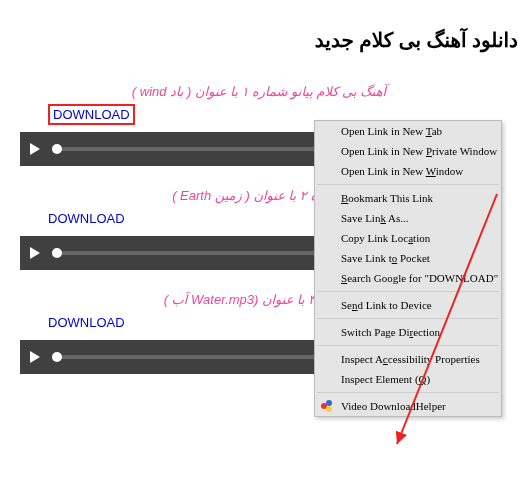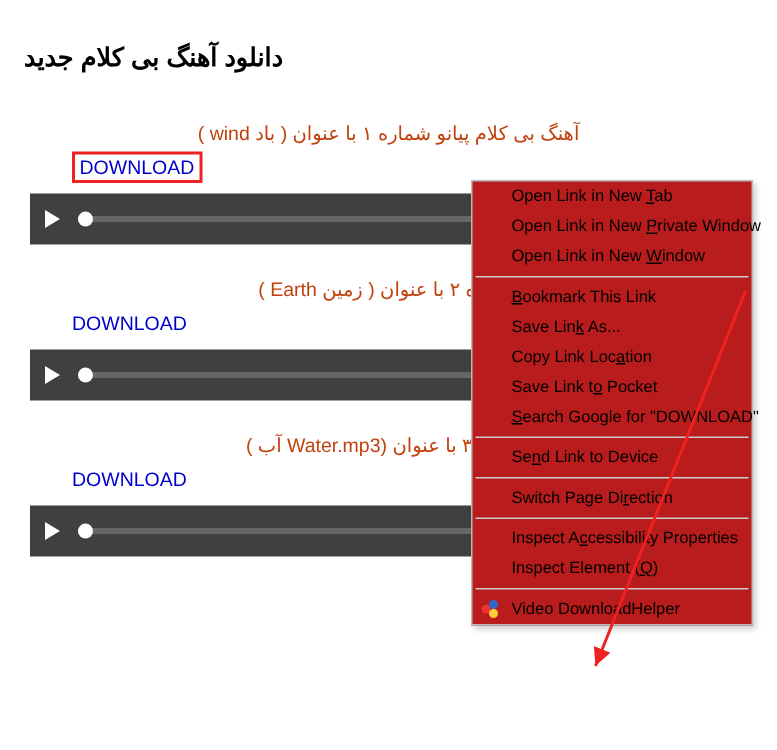--- a/index.html
+++ b/index.html
@@ -5,35 +5,36 @@
   * { box-sizing: border-box; margin: 0; padding: 0; }
   body {
     width: 518px;
     height: 500px;
     background: #fff;
     font-family: Tahoma, Arial, sans-serif;
     position: relative;
     overflow: hidden;
   }
   .page-title {
-    text-align: left;
-    font-size: 17px;
+    text-align: right;
+    font-size: 20px;
     font-weight: bold;
     padding: 28px 0 18px 16px;
     color: #000;
   }
   .track {
     margin-bottom: 8px;
   }
   .track-title {
     text-align: center;
     font-size: 13px;
     padding: 14px 0 8px 0;
-    color: #c2410c;
+    color: #ec4899;
     direction: rtl;
+    font-style: italic;
   }
   .download-link {
     font-size: 13px;
     padding-bottom: 10px;
     padding-left: 48px;
   }
   .download-link a {
     color: #0000cc;
     text-decoration: none;
   }
@@ -69,25 +70,25 @@
     position: absolute;
     left: 0; top: -3px;
   }
 
   
   .ctx {
     position: absolute;
     left: 314px;
     top: 120px;
     width: 188px;
-    background: #b91c1c;
+    background: #e5e5e5;
     border: 1px solid #bbb;
     box-shadow: 2px 2px 4px rgba(0,0,0,0.2);
     font-size: 11px;
-    font-family: Liberation Sans, sans-serif;
+    font-family: Liberation Serif, serif;
     color: #000;
   }
   .ctx-item {
     padding: 4px 8px 4px 26px;
     position: relative;
     cursor: default;
     white-space: nowrap;
   }
   .ctx-item.boxed {
     outline: 2px solid #e22;

